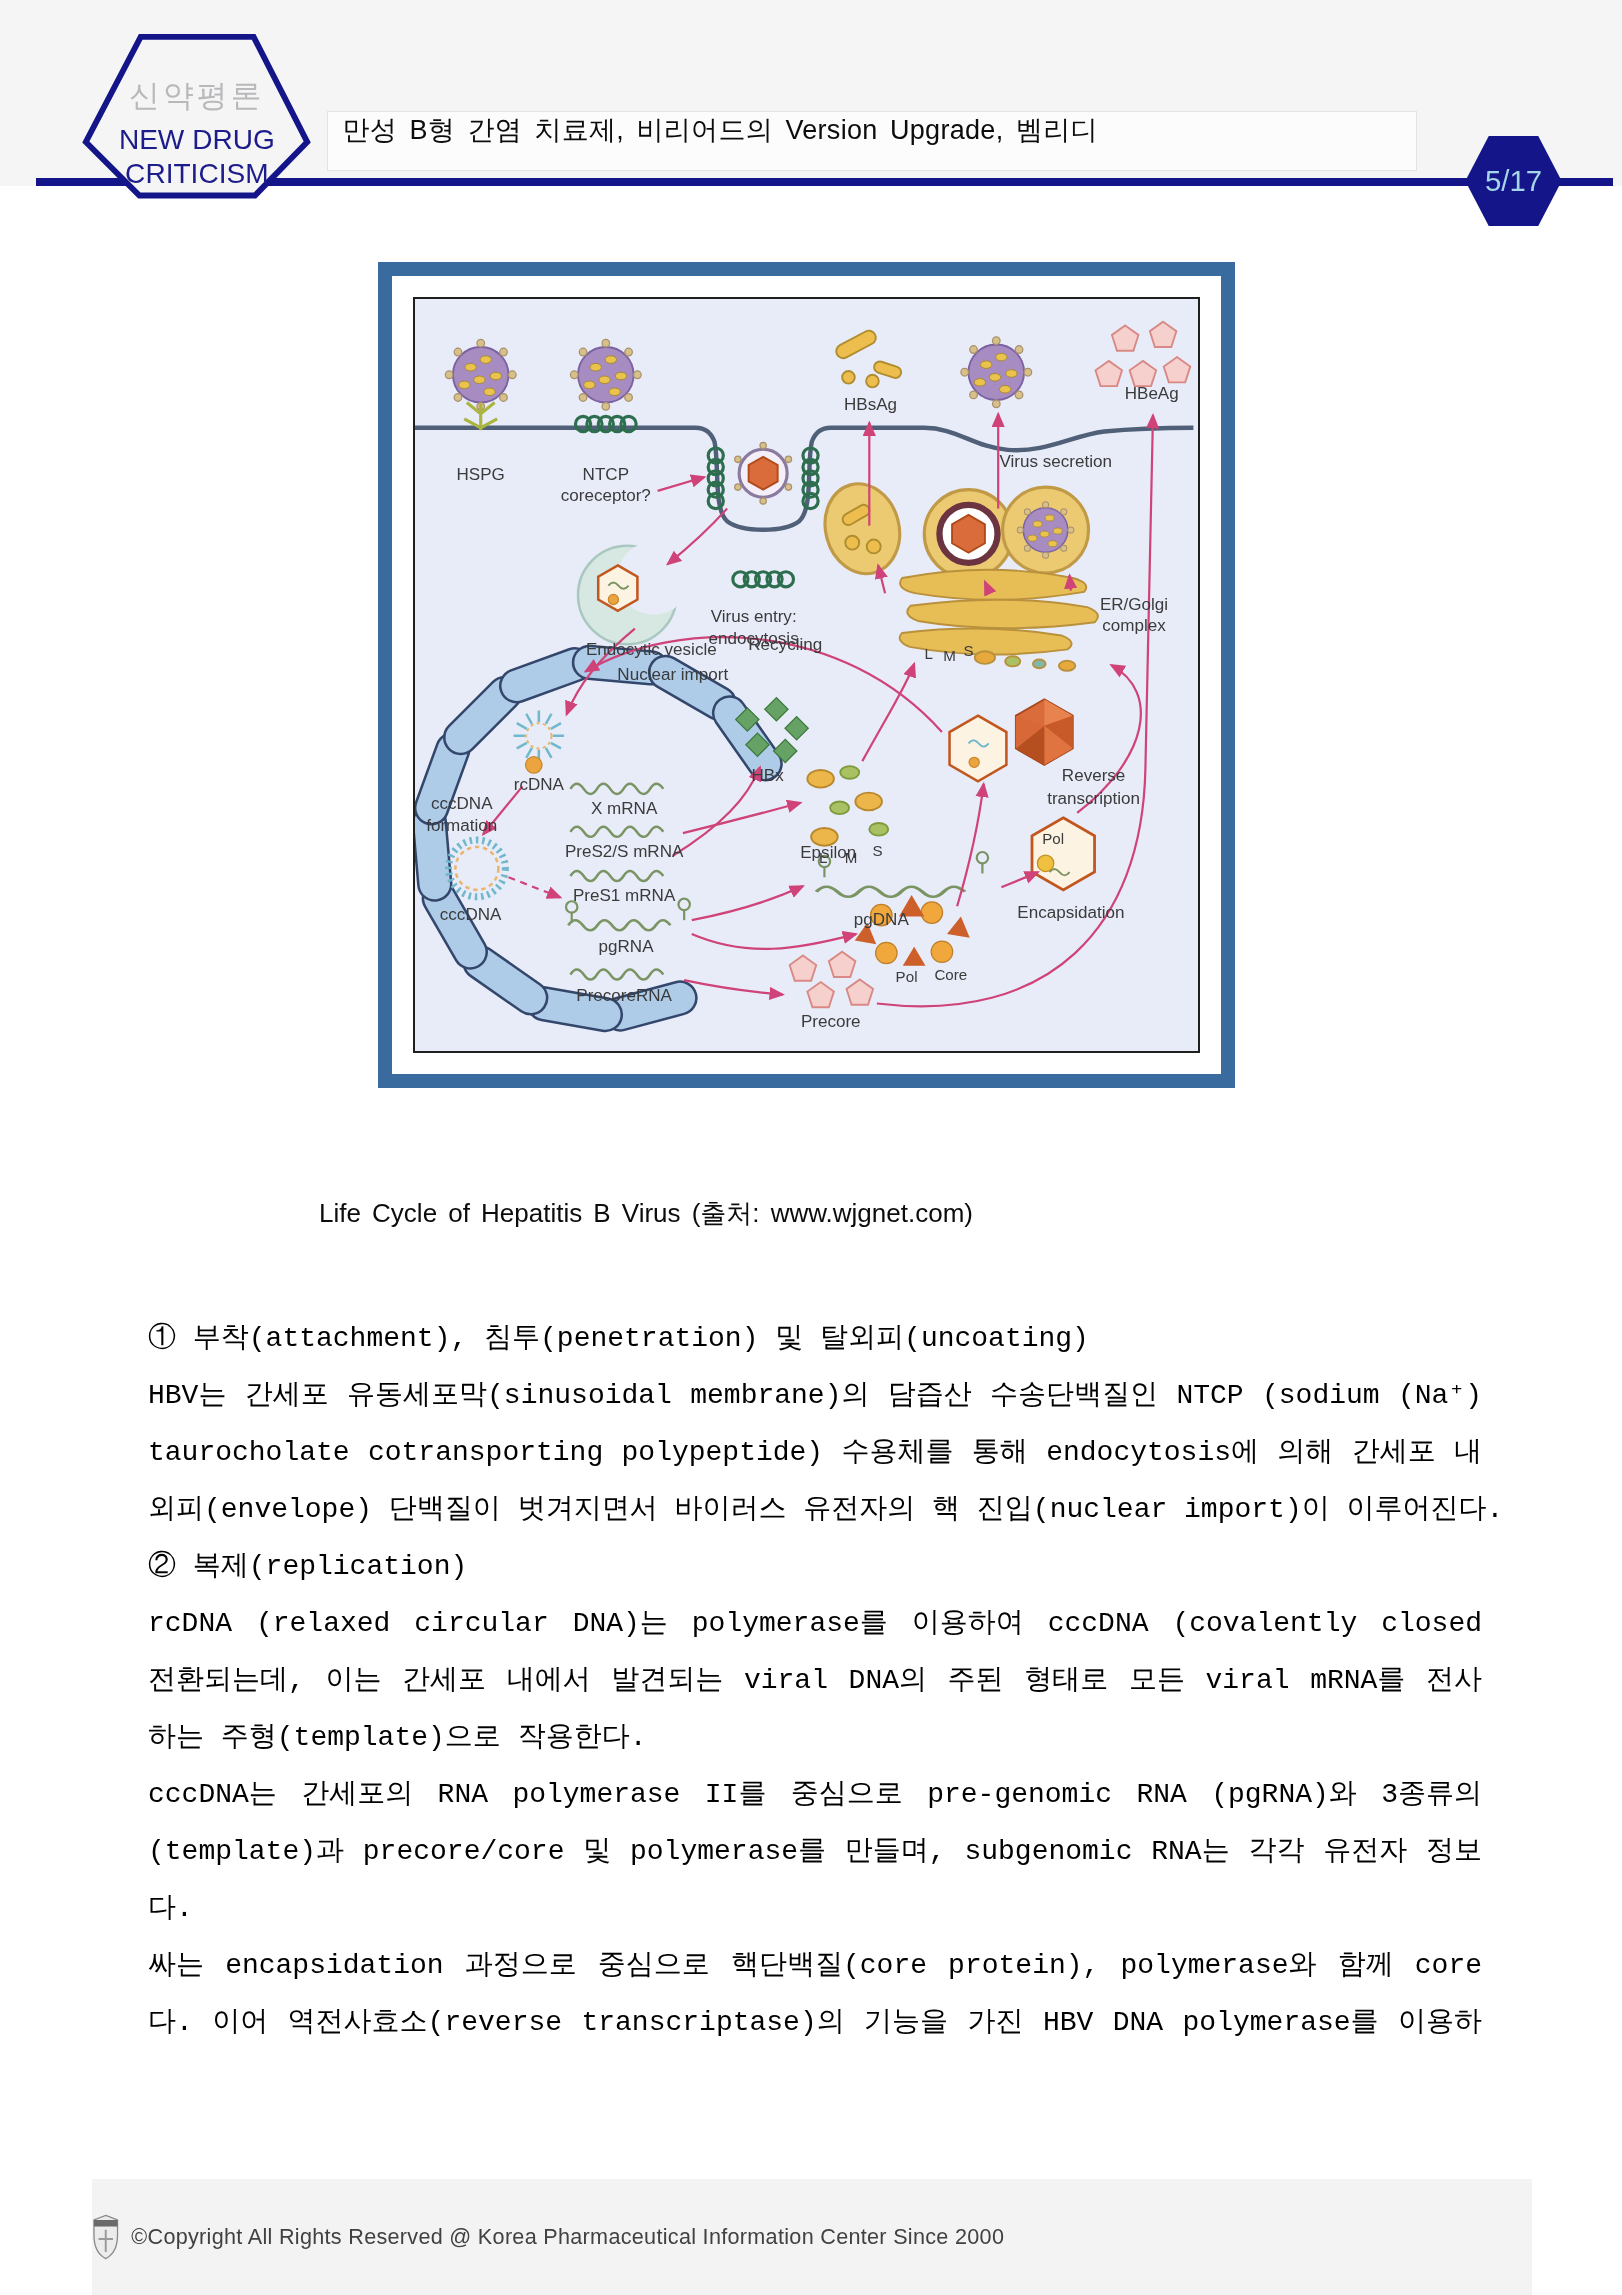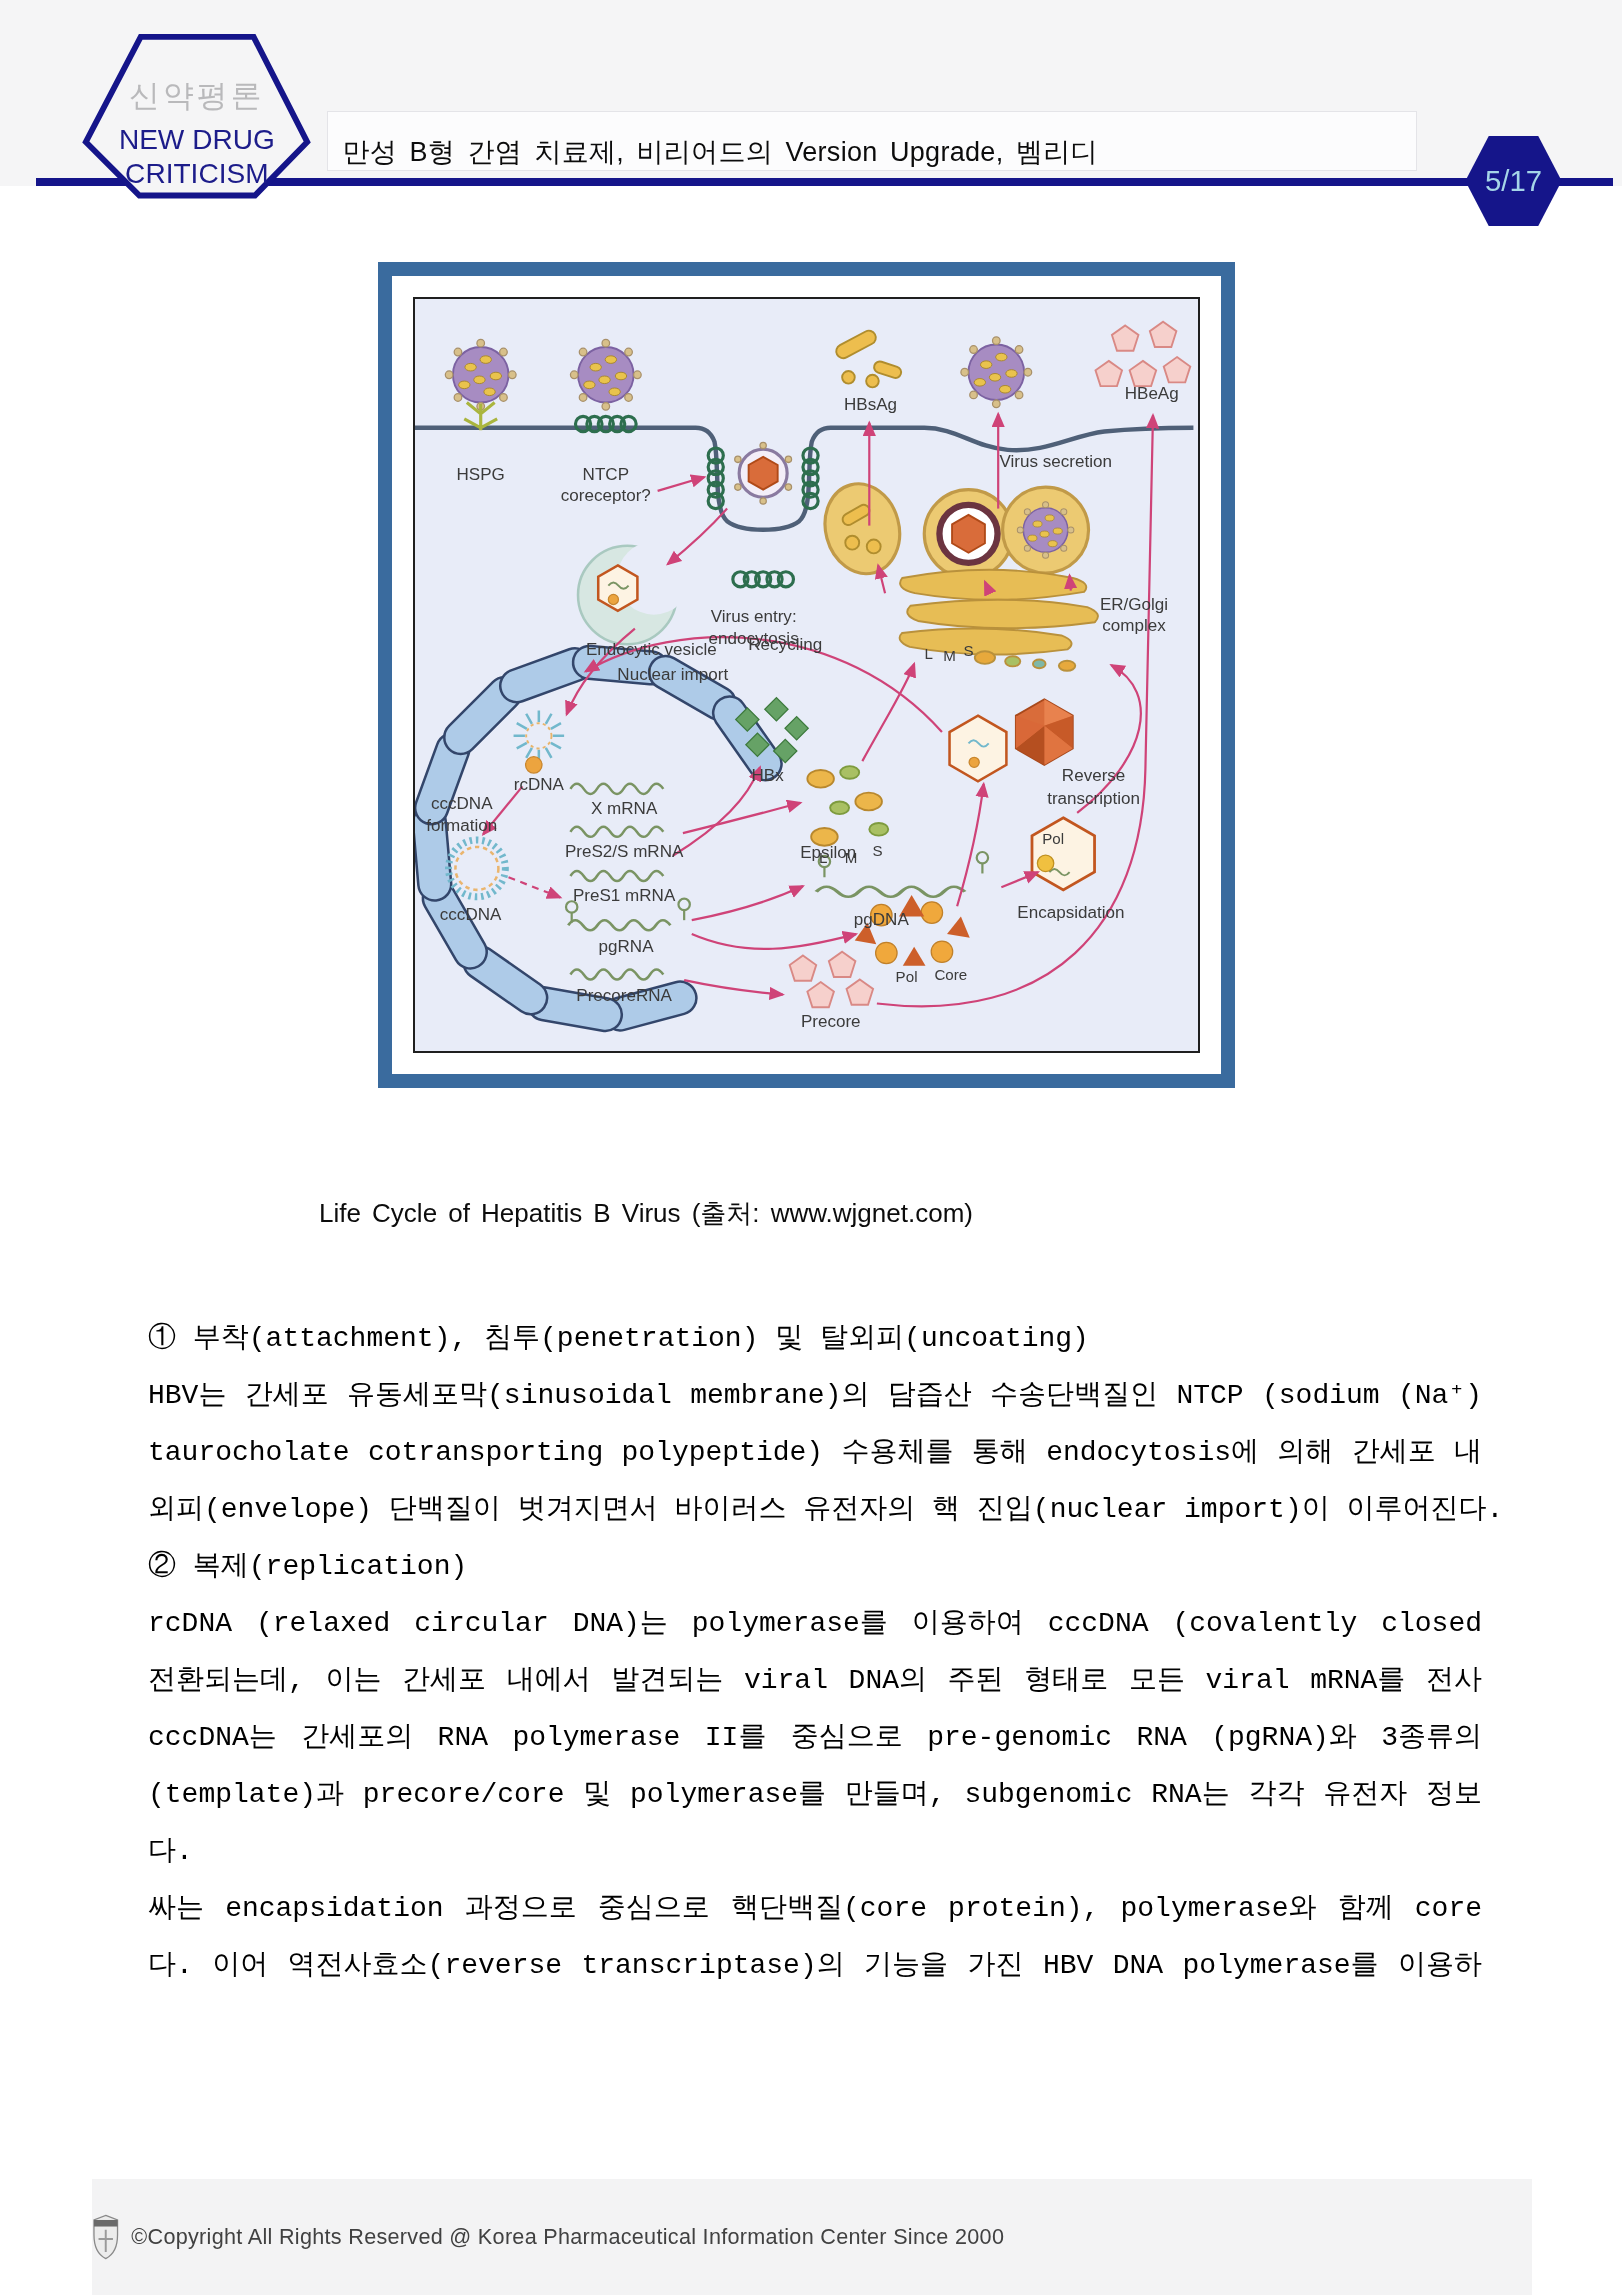--- a/index.html
+++ b/index.html
@@ -3,21 +3,21 @@
 <meta charset="utf-8">
 <style>
   html,body{margin:0;padding:0;}
   body{width:1623px;height:2295px;background:#ffffff;position:relative;
        font-family:"Liberation Sans",sans-serif;color:#000;overflow:hidden;}
   .abs{position:absolute;}
   
   .header-band{left:0;top:0;width:1623px;height:186px;background:#f5f5f6;}
   .header-line{left:36px;top:178px;width:1577px;height:7.9px;background:#15158a;}
   .title-box{left:327px;top:111px;width:1088px;height:58px;background:#fcfcfd;
-             border:0.7px solid #e4e4e8;display:flex;align-items:flex-end;}
+             border:0.7px solid #e4e4e8;display:flex;align-items:flex-start;}
   .title-box span{padding-left:14.4px;font-size:27px;color:#0c0c0c;word-spacing:4.6px;letter-spacing:0.3px;white-space:nowrap;}
   
   .fig-frame{left:378px;top:262px;width:857px;height:826px;background:#3a6b9e;}
   .fig-white{position:absolute;inset:14.4px;background:#ffffff;}
   .fig-canvas{position:absolute;inset:21px;border:2.6px solid #1f1f1f;background:#e8ecf8;}
   .fig-canvas svg{position:absolute;left:0;top:0;width:100%;height:100%;}
   .caption{left:0;top:1196px;width:1292px;text-align:center;font-size:26px;color:#0c0c0c;word-spacing:3.9px;}
   
   .body-block{left:148px;top:1310px;width:1334px;font-family:Liberation Mono, monospace;}
   .bl{font-size:28px;line-height:57px;height:57px;white-space:nowrap;color:#000;}
@@ -338,20 +338,21 @@
 <div class="abs caption">Life Cycle of Hepatitis B Virus (출처: www.wjgnet.com)</div>
 
 <div class="abs body-block">
   <div class="bl">① 부착(attachment), 침투(penetration) 및 탈외피(uncoating)</div>
   <div class="bl j">HBV는 간세포 유동세포막(sinusoidal membrane)의 담즙산 수송단백질인 NTCP (sodium (Na⁺)</div>
   <div class="bl j">taurocholate cotransporting polypeptide) 수용체를 통해 endocytosis에 의해 간세포 내로 들어온다. 이어</div>
   <div class="bl">외피(envelope) 단백질이 벗겨지면서 바이러스 유전자의 핵 진입(nuclear import)이 이루어진다.</div>
   <div class="bl">② 복제(replication)</div>
   <div class="bl j">rcDNA (relaxed circular DNA)는 polymerase를 이용하여 cccDNA (covalently closed circular DNA)로</div>
   <div class="bl j">전환되는데, 이는 간세포 내에서 발견되는 viral DNA의 주된 형태로 모든 viral mRNA를 전사(transcription)</div>
+  <div class="bl">하는 주형(template)으로 작용한다.</div>
   <div class="bl j">cccDNA는 간세포의 RNA polymerase II를 중심으로 pre-genomic RNA (pgRNA)와 3종류의 subgenomic</div>
   <div class="bl j">(template)과 precore/core 및 polymerase를 만들며, subgenomic RNA는 각각 유전자 정보를 가지고 있</div>
   <div class="bl">다.</div>
   <div class="bl j">싸는 encapsidation 과정으로 중심으로 핵단백질(core protein), polymerase와 함께 core particle을 만든</div>
   <div class="bl j">다. 이어 역전사효소(reverse transcriptase)의 기능을 가진 HBV DNA polymerase를 이용하여 pgRNA로부</div>
 </div>
 
 <div class="abs footer-band">
   <svg width="27.5" height="46" viewBox="0 0 42 70">
     <path d="M21,2 L39,9 V32 C39,54 31,63 21,68 C11,63 3,54 3,32 V9 Z" fill="#ececec" stroke="#8a8a8a" stroke-width="2"></path>

